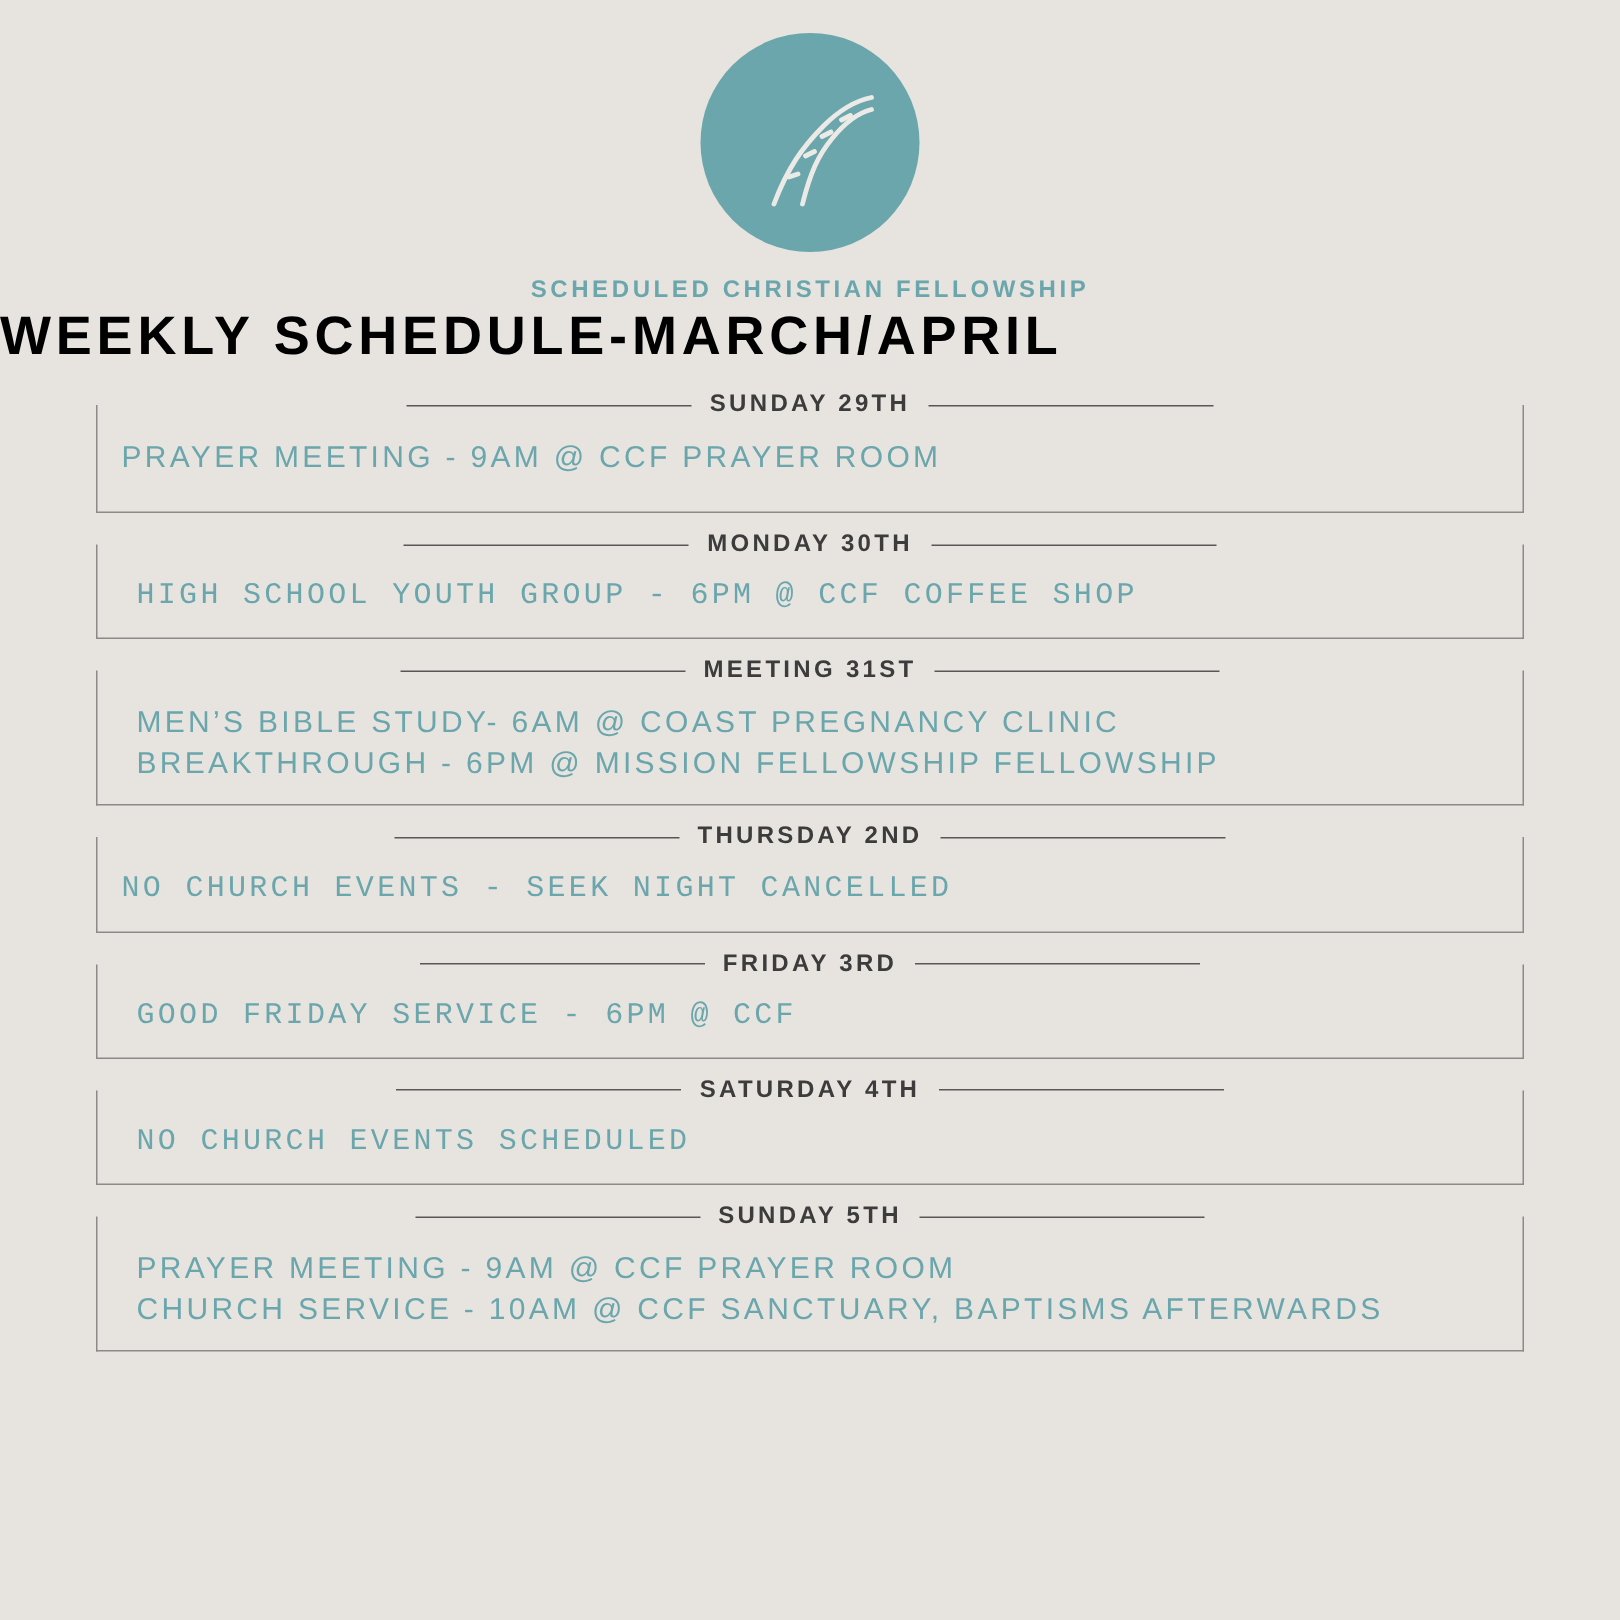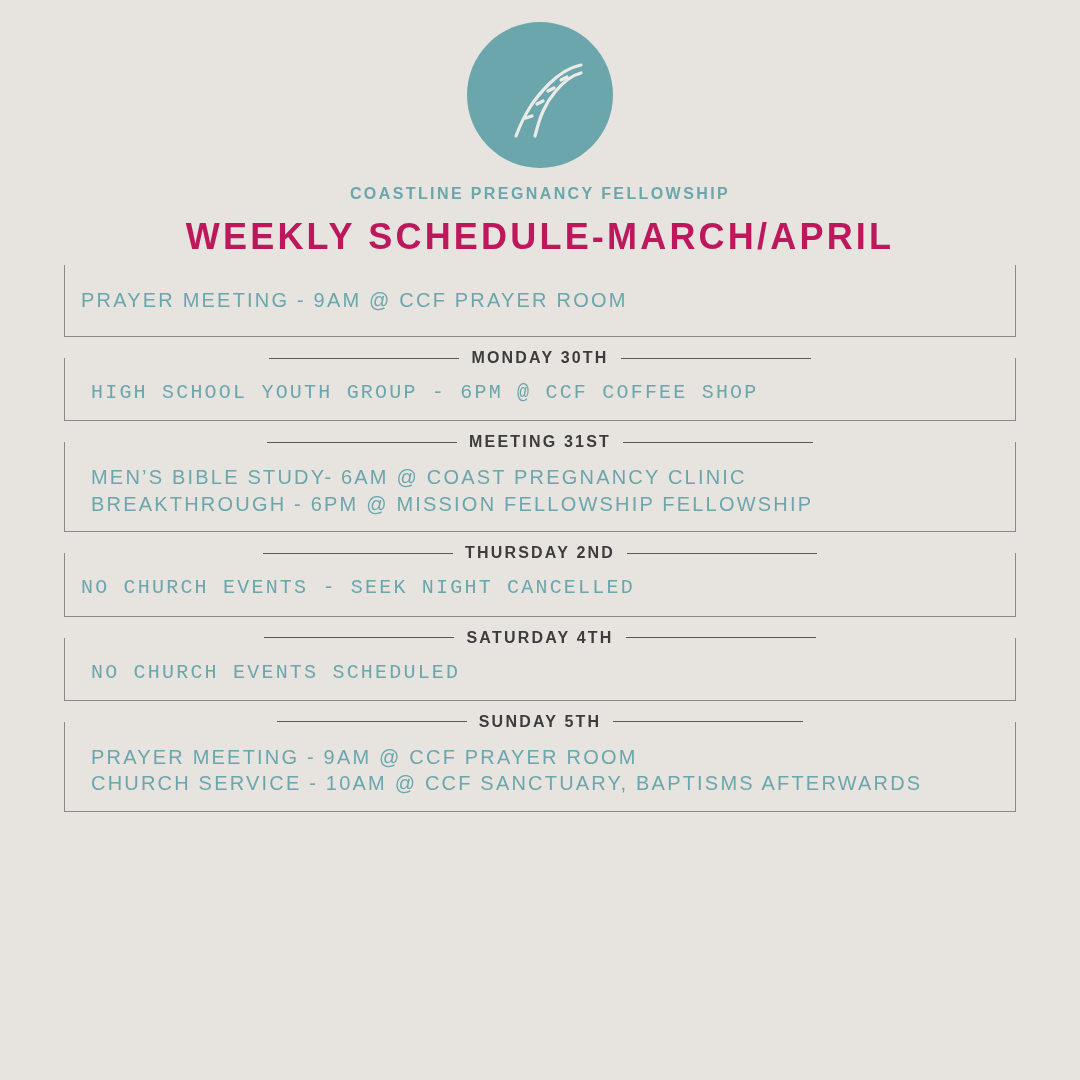--- a/index.html
+++ b/index.html
@@ -42,26 +42,24 @@
   
   .org-name {
     text-align: center;
     color: #6aa6ac;
     font-size: 16px;
     font-weight: bold;
     letter-spacing: 2.4px;
     margin-top: 17px;
   }
   .main-title {
-    text-align: center;
-    color: #be185d;
+    color: #000000;
     font-size: 36px;
     font-weight: bold;
     letter-spacing: 3.2px;
-    margin-top: 13px;
     white-space: nowrap;
   }
 
   
   .schedule {
     margin-top: 16px;
     padding: 0 64px;
     box-sizing: border-box;
   }
   .day-block {
@@ -136,26 +134,31 @@
           <path d="M50 96 C 55 76, 60 64, 70 52 C 79 41, 88 35, 96 33"></path>
           <path d="M41 78 L 47 76"></path>
           <path d="M52 64 L 58 61"></path>
           <path d="M63 51 L 69 48"></path>
           <path d="M76 40 L 82 37"></path>
         </g>
       </svg>
     </div>
   </div>
 
-  <div class="org-name">COASTLINE PREGNANCY FELLOWSHIP</div>
+  <div class="org-name">SCHEDULED CHRISTIAN FELLOWSHIP</div>
   <div class="main-title">WEEKLY SCHEDULE-MARCH/APRIL</div>
 
   <div class="schedule">
 
     <div class="day-block">
+      <div class="day-header">
+        <span class="rule"></span>
+        <span class="day-label">SUNDAY 29TH</span>
+        <span class="rule"></span>
+      </div>
       <div class="day-box h2">
         <div class="event-line">PRAYER MEETING - 9AM @ CCF PRAYER ROOM</div>
       </div>
     </div>
 
     <div class="day-block">
       <div class="day-header">
         <span class="rule"></span>
         <span class="day-label">MONDAY 30TH</span>
         <span class="rule"></span>
@@ -183,20 +186,28 @@
         <span class="rule"></span>
         <span class="day-label">THURSDAY 2ND</span>
         <span class="rule"></span>
       </div>
       <div class="day-box h1">
         <div class="event-line">NO CHURCH EVENTS - SEEK NIGHT CANCELLED</div>
       </div>
     </div>
 
     <div class="day-block">
+      <div class="day-header">
+        <span class="rule"></span>
+        <span class="day-label">FRIDAY 3RD</span>
+        <span class="rule"></span>
+      </div>
+      <div class="day-box h1">
+        <div class="event-line indent">GOOD FRIDAY SERVICE - 6PM @ CCF</div>
+      </div>
     </div>
 
     <div class="day-block">
       <div class="day-header">
         <span class="rule"></span>
         <span class="day-label">SATURDAY 4TH</span>
         <span class="rule"></span>
       </div>
       <div class="day-box h1">
         <div class="event-line indent">NO CHURCH EVENTS SCHEDULED</div>

